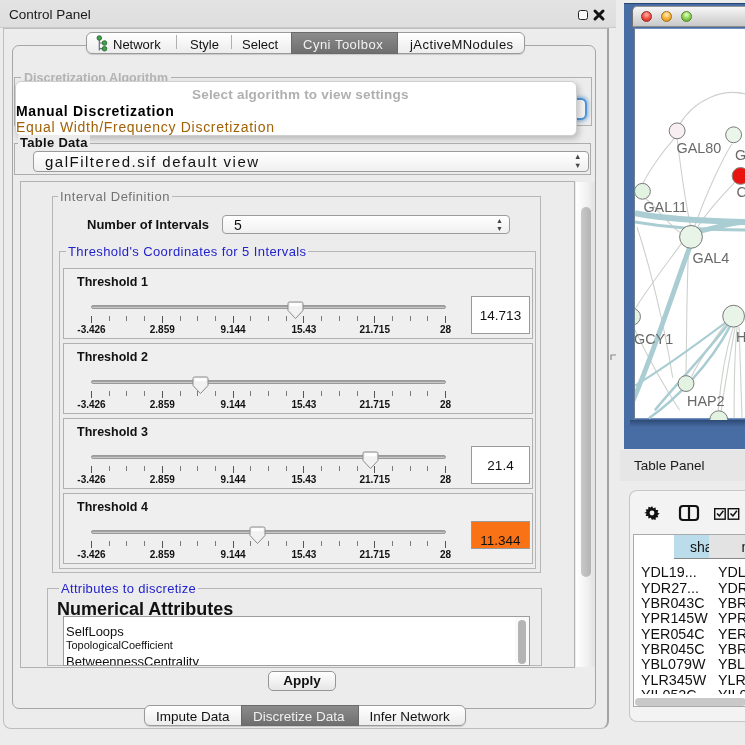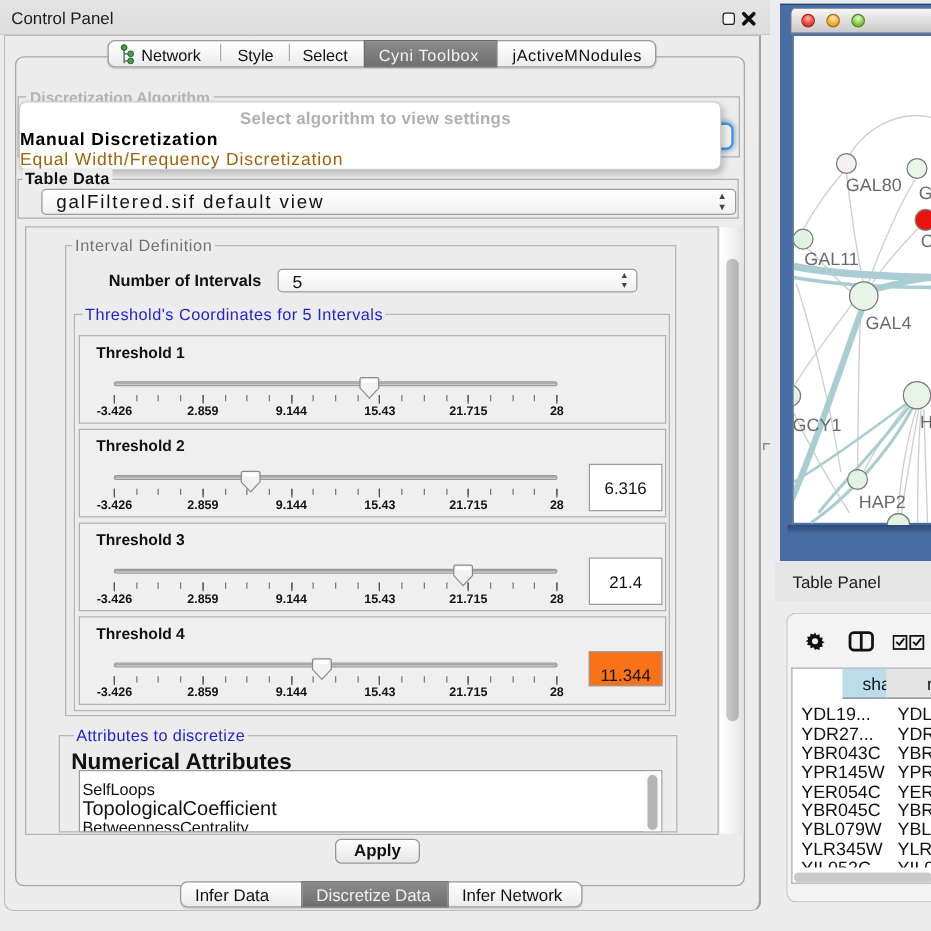--- a/index.html
+++ b/index.html
@@ -107,20 +107,21 @@
     <div style="position:absolute;left:239.4px;top:46.5px;width:1px;height:7px;background:#555;"></div>
     <div style="position:absolute;left:219.4px;top:55px;width:41px;text-align:center;font-size:10px;font-weight:bold;color:#111;">15.43</div>
     <div style="position:absolute;left:310.2px;top:46.5px;width:1px;height:7px;background:#555;"></div>
     <div style="position:absolute;left:290.2px;top:55px;width:41px;text-align:center;font-size:10px;font-weight:bold;color:#111;">21.715</div>
     <div style="position:absolute;left:381.0px;top:46.5px;width:1px;height:7px;background:#555;"></div>
     <div style="position:absolute;left:361.0px;top:55px;width:41px;text-align:center;font-size:10px;font-weight:bold;color:#111;">28</div>
     <svg style="position:absolute;left:222.8px;top:32px;" width="17" height="19" viewBox="0 0 17 19">
       <path d="M2.5 1 h12 q1.5 0 1.5 1.5 v7 L8.5 17.5 L1 9.5 v-7 Q1 1 2.5 1 z" fill="#f2f2f2" stroke="#8a8a8a" stroke-width="1"></path>
       <path d="M3 2.2 h11 v3 h-11 z" fill="#ffffff" opacity="0.9"></path>
     </svg>
+    <div style="position:absolute;left:407px;top:27px;width:59px;height:38px;background:#fff;border:1px solid #9a9a9a;text-align:center;line-height:38px;font-size:13.5px;color:#111;">14.713</div>
   </div>
 <div class="abs" style="left:63px;top:343px;width:470px;height:71px;border:1px solid #b0b0b0;background:#efefef;">
     <div style="position:absolute;left:13px;top:6px;font-size:12.5px;font-weight:bold;color:#111;">Threshold 2</div>
     <div style="position:absolute;left:27px;top:36px;width:355px;height:4px;background:linear-gradient(#8f8f8f,#d9d9d9);border:1px solid #9a9a9a;border-radius:2px;"></div>
     <div style="position:absolute;left:27.0px;top:47px;width:1px;height:4.5px;background:#7a7a7a;"></div>
     <div style="position:absolute;left:44.7px;top:47px;width:1px;height:4.5px;background:#7a7a7a;"></div>
     <div style="position:absolute;left:62.4px;top:47px;width:1px;height:4.5px;background:#7a7a7a;"></div>
     <div style="position:absolute;left:80.1px;top:47px;width:1px;height:4.5px;background:#7a7a7a;"></div>
     <div style="position:absolute;left:97.8px;top:47px;width:1px;height:4.5px;background:#7a7a7a;"></div>
     <div style="position:absolute;left:115.5px;top:47px;width:1px;height:4.5px;background:#7a7a7a;"></div>
@@ -148,21 +149,20 @@
     <div style="position:absolute;left:239.4px;top:46.5px;width:1px;height:7px;background:#555;"></div>
     <div style="position:absolute;left:219.4px;top:55px;width:41px;text-align:center;font-size:10px;font-weight:bold;color:#111;">15.43</div>
     <div style="position:absolute;left:310.2px;top:46.5px;width:1px;height:7px;background:#555;"></div>
     <div style="position:absolute;left:290.2px;top:55px;width:41px;text-align:center;font-size:10px;font-weight:bold;color:#111;">21.715</div>
     <div style="position:absolute;left:381.0px;top:46.5px;width:1px;height:7px;background:#555;"></div>
     <div style="position:absolute;left:361.0px;top:55px;width:41px;text-align:center;font-size:10px;font-weight:bold;color:#111;">28</div>
     <svg style="position:absolute;left:128.2px;top:32px;" width="17" height="19" viewBox="0 0 17 19">
       <path d="M2.5 1 h12 q1.5 0 1.5 1.5 v7 L8.5 17.5 L1 9.5 v-7 Q1 1 2.5 1 z" fill="#f2f2f2" stroke="#8a8a8a" stroke-width="1"></path>
       <path d="M3 2.2 h11 v3 h-11 z" fill="#ffffff" opacity="0.9"></path>
     </svg>
-    <div style="position:absolute;left:407px;top:27px;width:59px;height:38px;background:#fff;border:1px solid #9a9a9a;text-align:center;line-height:38px;font-size:13.5px;color:#111;">6.316</div>
   </div>
 <div class="abs" style="left:63px;top:418px;width:470px;height:71px;border:1px solid #b0b0b0;background:#efefef;">
     <div style="position:absolute;left:13px;top:6px;font-size:12.5px;font-weight:bold;color:#111;">Threshold 3</div>
     <div style="position:absolute;left:27px;top:36px;width:355px;height:4px;background:linear-gradient(#8f8f8f,#d9d9d9);border:1px solid #9a9a9a;border-radius:2px;"></div>
     <div style="position:absolute;left:27.0px;top:47px;width:1px;height:4.5px;background:#7a7a7a;"></div>
     <div style="position:absolute;left:44.7px;top:47px;width:1px;height:4.5px;background:#7a7a7a;"></div>
     <div style="position:absolute;left:62.4px;top:47px;width:1px;height:4.5px;background:#7a7a7a;"></div>
     <div style="position:absolute;left:80.1px;top:47px;width:1px;height:4.5px;background:#7a7a7a;"></div>
     <div style="position:absolute;left:97.8px;top:47px;width:1px;height:4.5px;background:#7a7a7a;"></div>
     <div style="position:absolute;left:115.5px;top:47px;width:1px;height:4.5px;background:#7a7a7a;"></div>
@@ -241,31 +241,31 @@
     </svg>
     <div style="position:absolute;left:407px;top:27px;width:59px;height:28px;background:#f97316;border:1px solid #9a9a9a;text-align:center;line-height:38px;font-size:13.5px;color:#111;">11.344</div>
   </div>
 <div id="thresholds"></div>
 
 <div class="abs" style="left:47px;top:588px;width:495px;height:78px;border:1px solid #b6b6b6;"></div>
 <div class="lbl" style="left:59px;top:581px;font-size:13px;letter-spacing:0.3px;color:#2323cd;background:#ececec;padding:0 2px;">Attributes to discretize</div>
 <div class="lbl" style="left:57px;top:599px;font-size:18px;font-weight:bold;color:#111;">Numerical Attributes</div>
 <div class="abs" style="left:63px;top:616px;width:467px;height:50px;border:1px solid #9e9e9e;background:#ffffff;overflow:hidden;">
   <div style="position:absolute;left:2px;top:7px;font-size:13px;color:#111;">SelfLoops</div>
-  <div style="position:absolute;left:2px;top:22px;font-size:16px;color:#111;text-align:right;">TopologicalCoefficient</div>
+  <div style="position:absolute;left:2px;top:22px;font-size:11px;color:#111;text-align:right;">TopologicalCoefficient</div>
   <div style="position:absolute;left:2px;top:37px;font-size:13px;color:#111;">BetweennessCentrality</div>
   <div style="position:absolute;right:0;top:0;width:14px;height:50px;background:#fafafa;"></div>
   <div style="position:absolute;right:3px;top:3px;width:8px;height:44px;background:#b4b4b4;border-radius:4px;"></div>
 </div>
 
 <div class="abs" style="left:268px;top:671px;width:68px;height:19.5px;border:1px solid #969696;border-radius:5px;background:linear-gradient(#ffffff,#e6e6e6);text-align:center;font-size:13.5px;font-weight:bold;color:#111;line-height:18.5px;">Apply</div>
 
 <div class="abs" style="left:143.5px;top:704.5px;width:322px;height:21.5px;background:linear-gradient(#ffffff,#ececec);border:1px solid #9a9a9a;border-radius:6px;box-shadow:0 1px 1px rgba(0,0,0,0.15);"></div>
 <div class="abs" style="left:240.5px;top:704.5px;width:118.5px;height:21.5px;background:linear-gradient(#8b8b8b,#6f6f6f);border:1px solid #6a6a6a;"></div>
-<div class="lbl" style="left:156px;top:708.5px;font-size:13.5px;color:#111;">Infer Data</div>
+<div class="lbl" style="left:156px;top:708.5px;font-size:13.5px;color:#111;">Impute Data</div>
 <div class="lbl" style="left:253px;top:708.5px;font-size:13.5px;color:#f0f0f0;">Discretize Data</div>
 <div class="lbl" style="left:369.5px;top:708.5px;font-size:13.5px;color:#111;">Infer Network</div>
 
 <svg class="abs" style="left:610px;top:354px;" width="8" height="8" viewBox="0 0 8 8">
     <path d="M1 6 L1 1 L6 1" fill="none" stroke="#8a8a8a" stroke-width="1.2"></path>
   </svg>
 
 <div class="abs" style="left:624px;top:3px;width:121px;height:446px;background:#486ca4;border-top:1.5px solid #27456e;"></div>
 
 <div class="abs" style="left:632px;top:6px;width:113px;height:21px;background:linear-gradient(#f6f6f6,#c9c9c9);border-left:1.5px solid #707070;border-top:1px solid #999;border-top-left-radius:5px;border-bottom:1px solid #8e8e8e;"></div>

